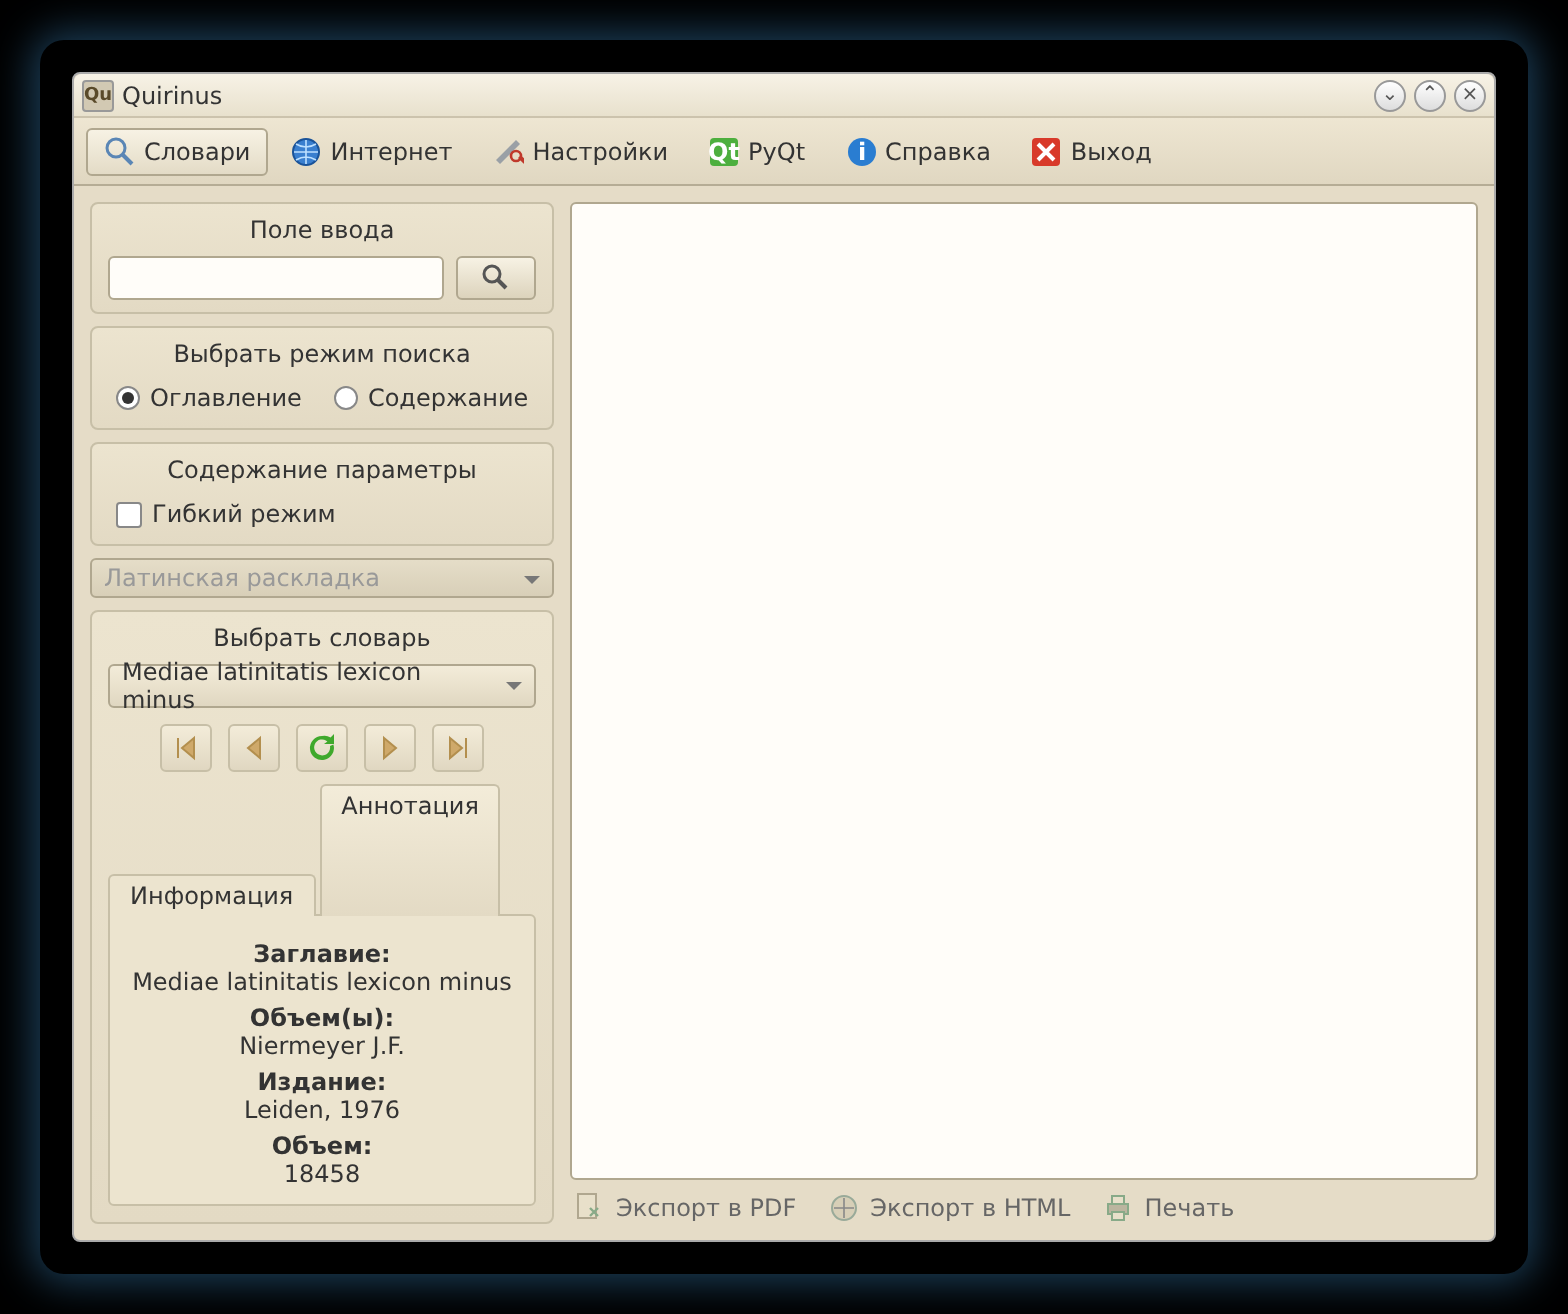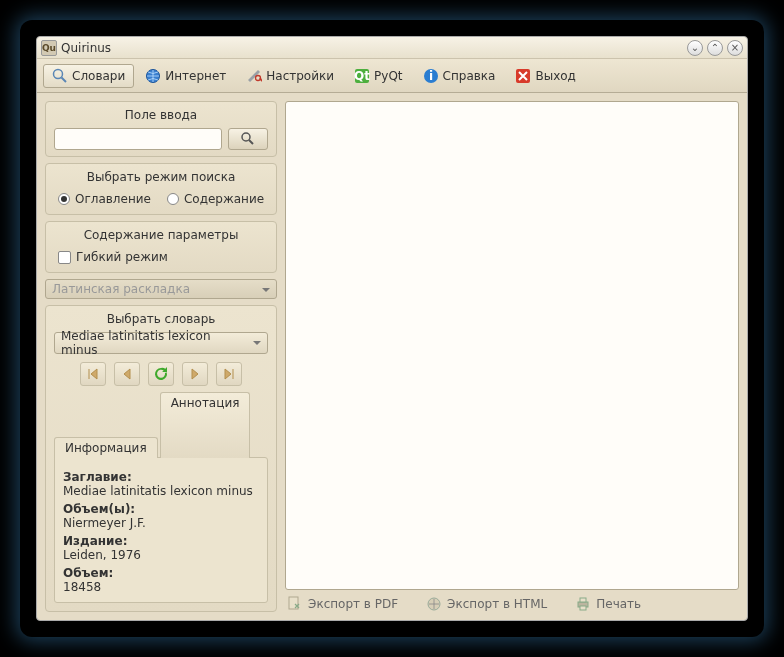--- a/index.html
+++ b/index.html
@@ -29,25 +29,25 @@
 .cbox { width:13px; height:13px; border:1px solid #888; border-radius:2px; background:#fff; display:flex; align-items:center; justify-content:center; font-size:10px; color:#333; }
 .cbox.sel::after { content:"✓"; }
 .select { width: 100%; height: 22px; border: 1px solid #b0a78f; border-radius: 3px; background: linear-gradient(#f3ecd9,#e0d7c1); padding: 0 18px 0 6px; color:#666; position:relative; display:flex; align-items:center; cursor:pointer; }
 .select.disabled { color:#999; background:linear-gradient(#e5ddc8,#d8cfb8); cursor:default; }
 .select::after { content:""; position:absolute; right:6px; top:8px; border:4px solid transparent; border-top-color:#777; }
 .icon-row { display:flex; gap:8px; justify-content:center; margin-top:8px; }
 .ibtn { width:26px; height:24px; border:1px solid #c7bfa7; border-radius:3px; background:linear-gradient(#f3ecd9,#e0d7c1); cursor:pointer; display:flex; align-items:center; justify-content:center; }
 .tabs { display:flex; gap:2px; margin-top:6px; }
 .tab { padding:3px 10px; background:linear-gradient(#f3ecd9,#e3dac4); border:1px solid #c7bfa7; border-bottom:none; border-radius:3px 3px 0 0; cursor:pointer; color:#333; position:relative; }
 .tab.active { background:#ece4cf; z-index:2;margin-top:45px; }
-.info-box { background:#ece4cf; border:1px solid #c7bfa7; border-radius:0 3px 3px 3px; padding:8px; text-align:left; color:#333; margin-top:-1px; }
+.info-box { background:#ece4cf; border:1px solid #c7bfa7; border-radius:0 3px 3px 3px; padding:8px; text-align:center; color:#333; margin-top:-1px; }
 .info-box b { display:block; margin-top:4px; }
 .right { flex:1; display:flex; flex-direction:column; }
 .viewer { flex:1; background:#fffdf9; border:1px solid #b0a78f; border-radius:3px; }
-.export-row { display:flex; gap:28px; padding:6px 2px 0 2px; }
+.export-row { display:flex; gap:16px; padding:6px 2px 0 2px; }
 .ebtn { display:flex; align-items:center; gap:5px; color:#666; cursor:pointer; }
 </style>
 </head>
 <body>
 
 <div class="glow"></div>
 <div class="window">
 
   <div class="titlebar">
     <div class="title-icon">Qu</div>

